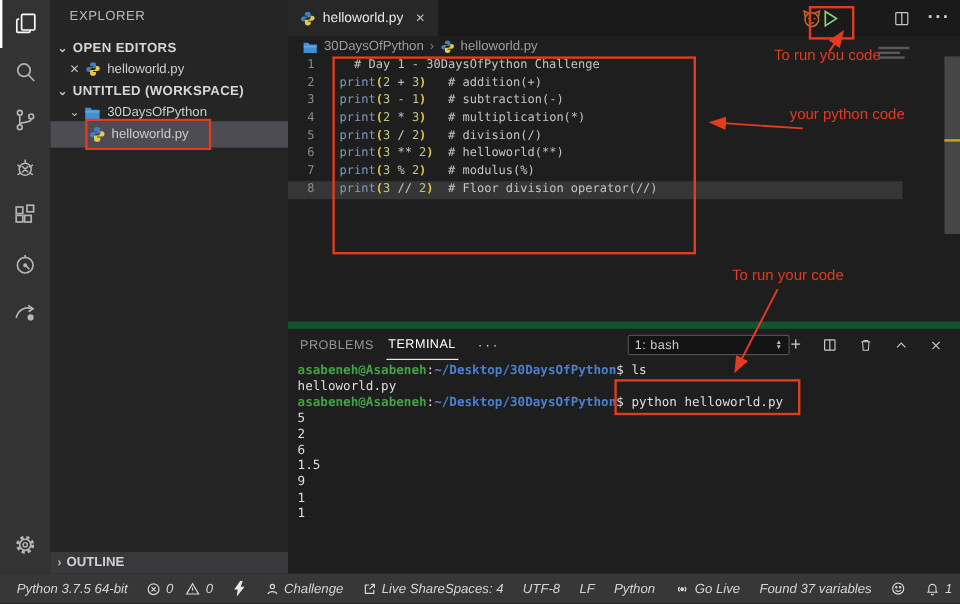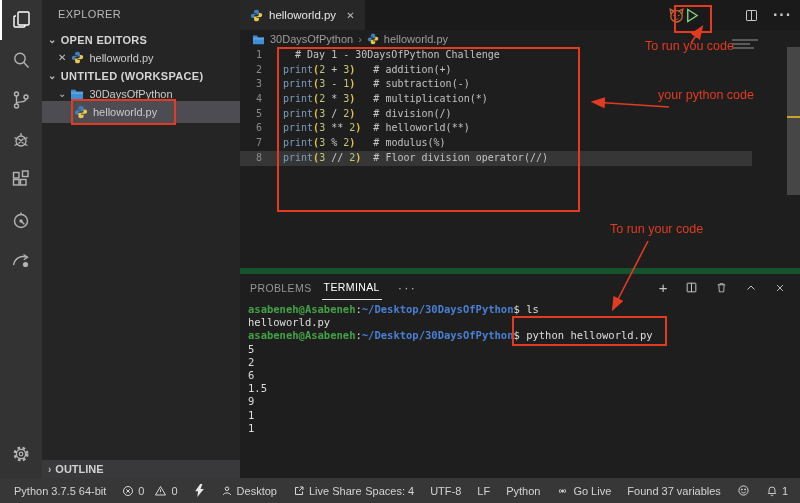--- a/index.html
+++ b/index.html
@@ -61,21 +61,21 @@
   .panel-icons{position:absolute;right:14px;top:0;height:27px;display:flex;align-items:center;gap:17px;color:#c8c8c8;}
   .term-body{position:absolute;left:8px;top:29px;width:545px;font-family:"DejaVu Sans Mono",monospace;font-size:10.5px;}
   .tline{height:13.2px;line-height:13.2px;white-space:pre;}
   .t-g{color:#43a147;font-weight:bold;}
   .t-b{color:#4a7fd4;font-weight:bold;margin-top:45px;}
   .t-w{color:#dedede;}
   .t-cur{display:inline-block;width:7px;height:11px;background:#d8d8d8;vertical-align:-2px;}
 
   
   .status-bar{position:absolute;left:0;top:478px;width:800px;height:25px;background:#373737;display:flex;align-items:center;justify-content:space-between;font-size:11px;color:#d4d4d4;}
-  .st-group{display:flex;align-items:center;gap:16px;}
+  .st-group{display:flex;align-items:center;gap:16px;font-style:italic;}
   .st-left{padding-left:14px;}
   .st-right{padding-right:12px;}
   .st-item{display:flex;align-items:center;gap:4px;white-space:nowrap;}
 
   
   .anno-box{position:absolute;border:2px solid #e23b22;pointer-events:none;}
   .anno-text{position:absolute;color:#e23b22;font-size:12.5px;pointer-events:none;}
   #anno-arrows{position:absolute;left:0;top:0;width:800px;height:503px;pointer-events:none;}
 </style>
 </head>
@@ -266,20 +266,27 @@
     </div>
   <div class="scrollbar">
       <div class="sb-marker"></div>
     </div>
 
   <div class="panel">
     <div class="panel-head">
       <span class="ph-tab">PROBLEMS</span>
       <span class="ph-tab active">TERMINAL</span>
       <span class="ph-more">···</span>
+      <div class="term-dd">
+        <span>1: bash</span>
+        <span class="dd-arrows">
+            <span>▲</span>
+            <span>▼</span>
+          </span>
+      </div>
       <div class="panel-icons">
         <span style="font-size:15px;">+</span>
         <span>
           <svg width="13" height="13" viewBox="0 0 24 24" fill="none" stroke="currentColor" stroke-width="1.8">
               <rect x="4" y="4" width="16" height="16" rx="1"></rect>
               <path d="M12 4 V20"></path>
             </svg>
         </span>
         <span>
           <svg width="13" height="13" viewBox="0 0 24 24" fill="none" stroke="currentColor" stroke-width="1.6">
@@ -333,21 +340,21 @@
     <span class="st-item">
       <svg width="11" height="13" viewBox="0 0 14 18">
           <path fill="#e8e8e8" d="M8 0 L1 10 h4 L4 18 L13 7 H8.5 L11 0 Z"></path>
         </svg>
     </span>
     <span class="st-item">
       <svg width="12" height="12" viewBox="0 0 24 24" fill="none" stroke="#d7d7d7" stroke-width="2">
           <circle cx="12" cy="7.5" r="3.5"></circle>
           <path d="M4.5 20 c1.5 -5.5 13.5 -5.5 15 0"></path>
         </svg>
-      <span>Desktop</span>
+      <span>Challenge</span>
     </span>
     <span class="st-item">
       <svg width="12" height="12" viewBox="0 0 24 24" fill="none" stroke="#d7d7d7" stroke-width="2">
           <path d="M11 5 H5 v14 h14 v-6"></path>
           <path d="M14 4 h6 v6 M20 4 l-8 8"></path>
         </svg>
       <span>Live Share</span>
     </span>
   </div>
   <div class="st-group st-right">

